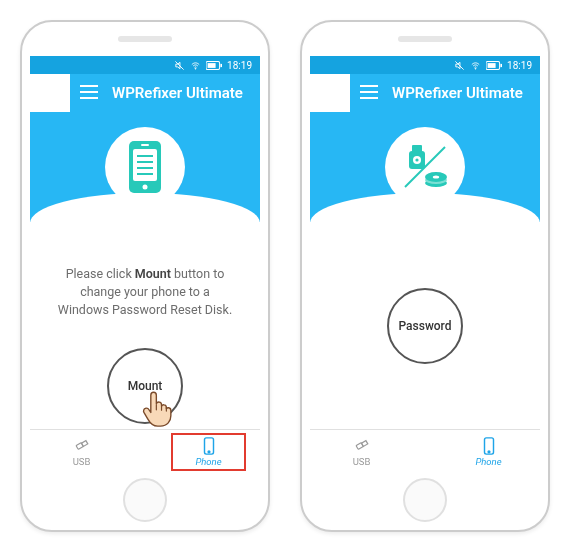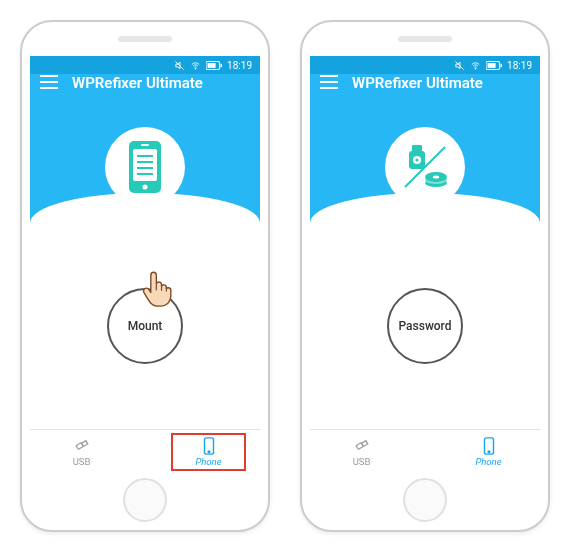--- a/index.html
+++ b/index.html
@@ -63,23 +63,24 @@
     justify-content: flex-end;
     padding: 0 8px;
     gap: 5px;
   }
   .statusbar svg { display:block; }
   .header {
     height: 38px;
     background: #27b7f4;
     color: #fff;
     display: flex;
-    align-items: flex-start;
+    align-items: center;
     padding: 0 10px;
     gap: 14px;
+    margin-left: 40px;
   }
   .header-title {
     font-size: 15px;
     font-weight: 600;
   }
   .hero {
     height: 110px;
     background: #27b7f4;
     display: flex;
     align-items: center;
@@ -215,20 +216,25 @@
           <circle cx="22" cy="48" r="2.5" fill="#fff"></circle>
           <rect x="18" y="5" width="8" height="2" rx="1" fill="#fff"></rect>
           <line x1="14" y1="17" x2="30" y2="17" stroke="#27c9b9" stroke-width="2"></line>
           <line x1="14" y1="23" x2="30" y2="23" stroke="#27c9b9" stroke-width="2"></line>
           <line x1="14" y1="29" x2="30" y2="29" stroke="#27c9b9" stroke-width="2"></line>
           <line x1="14" y1="35" x2="30" y2="35" stroke="#27c9b9" stroke-width="2"></line>
         </svg>
       </div>
     </div>
 
+    <div class="msg">
+      <span>
+        <span>Please click </span><b>Mount</b><span> button to change your phone to a Windows Password Reset Disk.</span>
+      </span>
+    </div>
 
     <div class="actionarea">
       <div class="roundbtn">Mount</div>
       <svg class="cursor-hand" style="left:108px; top:48px;" viewBox="0 0 40 44">
         <path d="M14 6c0-2 1.4-3.4 3.2-3.4s3.2 1.4 3.2 3.4v10c.6-1.4 2-2.2 3.4-2 1.6.2 2.6 1.6 2.6 3.2v1.4c.6-1 1.8-1.6 3-1.4 1.6.2 2.6 1.6 2.6 3.2v1.2c.6-.8 1.8-1.2 2.8-1 1.6.3 2.4 1.7 2.4 3.2v6c0 6-4 12-12 12H22c-6 0-9-3.6-11.6-8.4L6 26c-1-1.8-.2-3.8 1.6-4.6 1.6-.8 3.4 0 4.4 1.6l2 3V6z" fill="#f8d9b8" stroke="#7a4a2a" stroke-width="1.6" stroke-linejoin="round"></path>
         <path d="M20.4 17v6M26.4 18.4v5M32 20.4v4" stroke="#7a4a2a" stroke-width="1.4" stroke-linecap="round"></path>
       </svg>
     </div>
 
     <div class="tabs">

